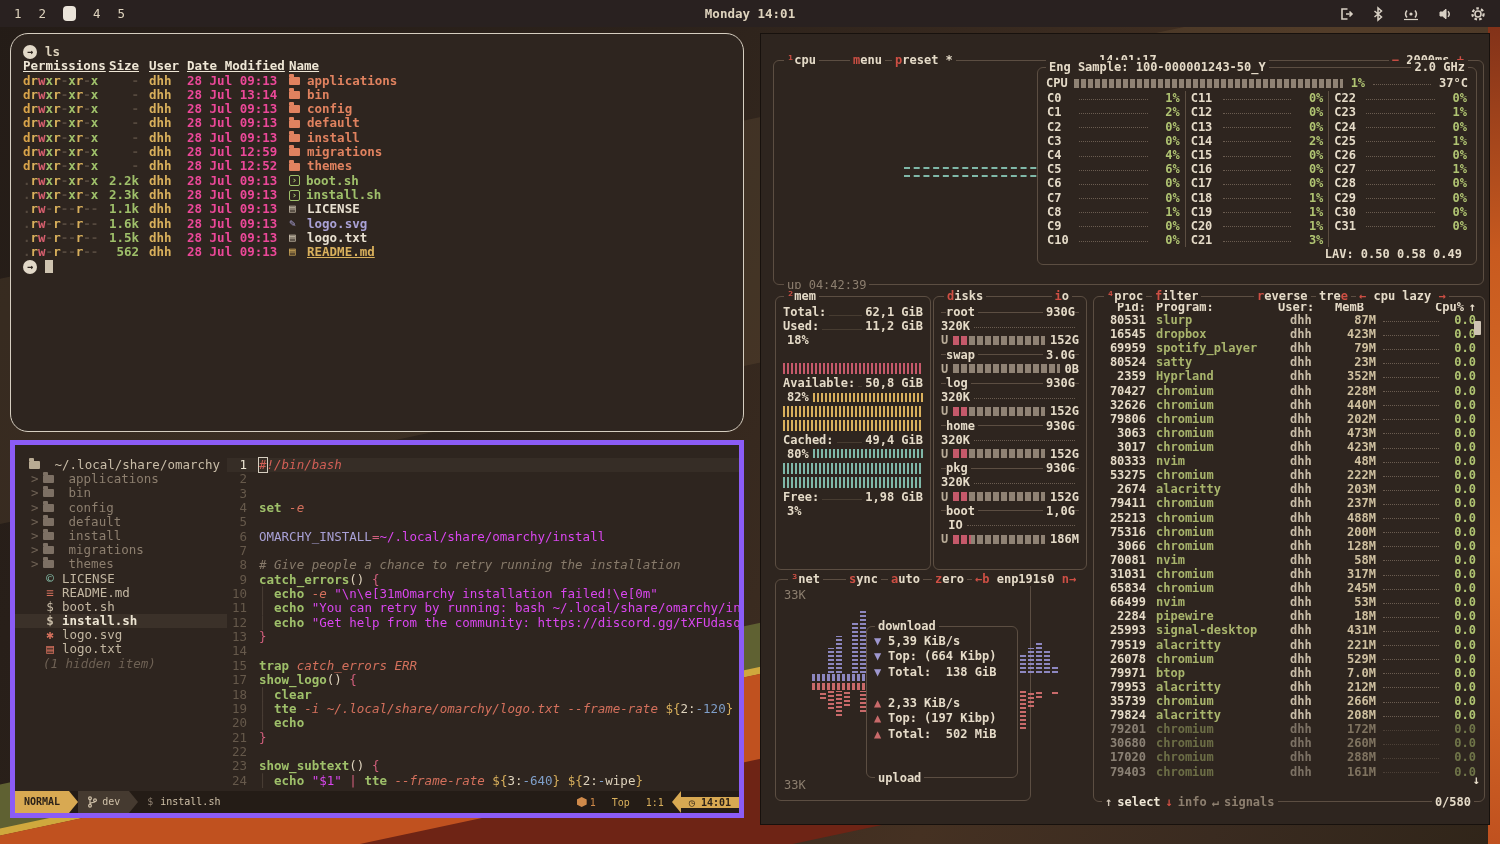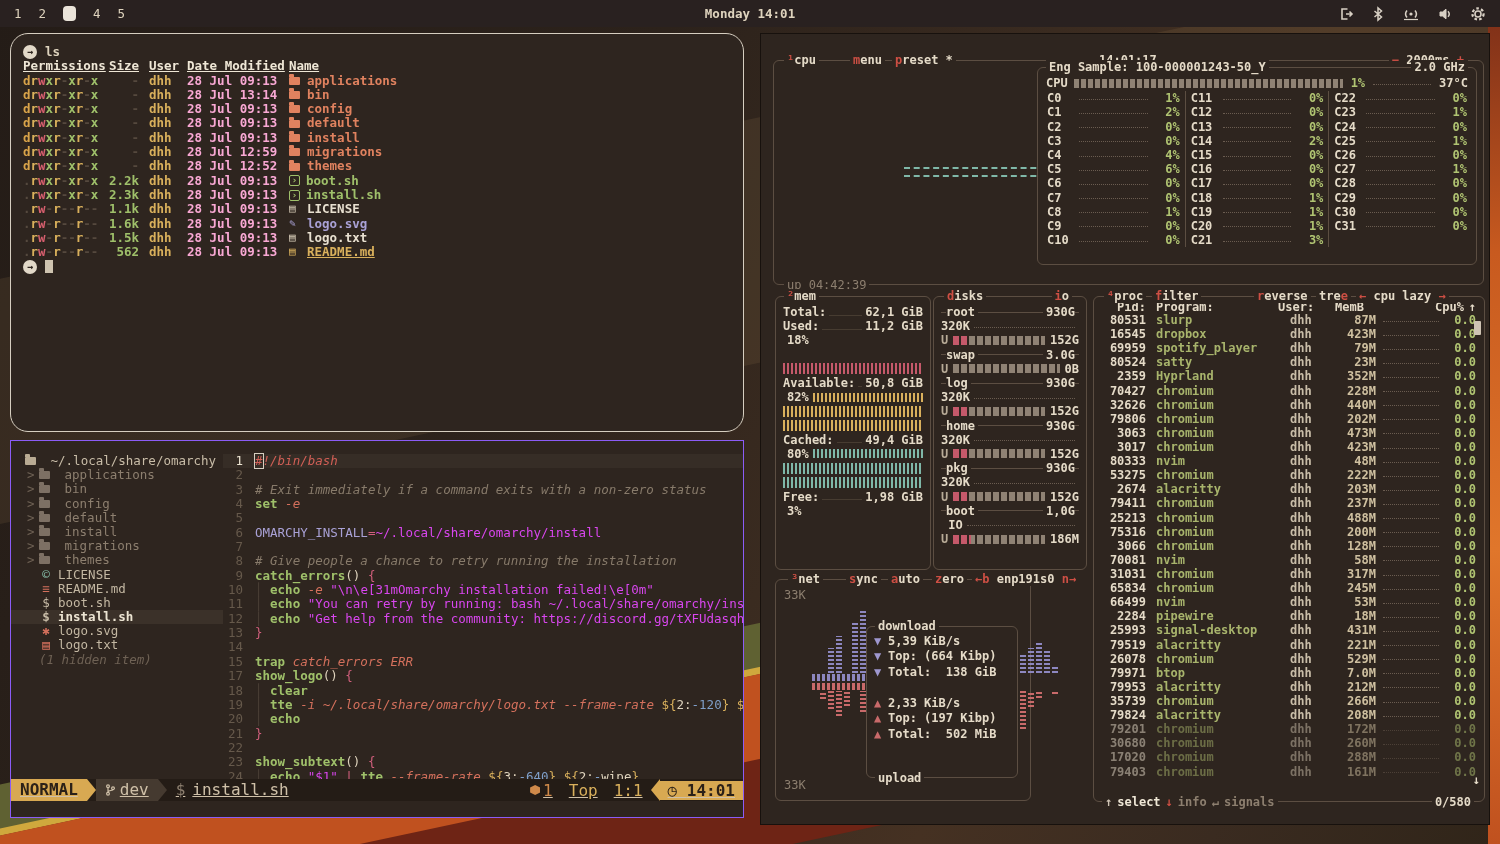--- a/index.html
+++ b/index.html
@@ -24,30 +24,30 @@
             display:flex; align-items:center; padding:0 14px; color:#ded3bd; font-size:12.5px; }
   .ws { display:flex; align-items:center; gap:17px; }
   .ws span { cursor:default; }
   .ws .wsa { width:13px; height:15px; background:#eae4da; border-radius:4px; }
   .clock { position:absolute; left:50%; transform:translateX(-50%); font-weight:bold; }
   .tray { margin-left:auto; display:flex; gap:17px; align-items:center; }
   .tray svg { display:block; }
   
   .win { position:absolute; background:#2e251f; z-index:2; }
   .term  { left:10px; top:33px;  width:734px; height:399px; border:1px solid #d6cec0; padding:11px 12px; }
-  .editor{ left:10px; top:440px; width:734px; height:378px; border:1px solid #8b5cf6; }
+  .editor{ left:10px; top:440px; width:734px; height:378px; border:5px solid #8b5cf6; }
   .btopw { left:760px; top:33px; width:730px; height:792px; border:1px solid #17110d; }
   
   .term { font-size:12.5px; font-weight:bold; color:#ded3bd;border-radius:18px; }
   .trow { display:flex; height:14.3px; line-height:14.3px; white-space:pre; align-items:center; }
   .c-perm{ width:80px; } .c-size{ width:36px; text-align:right; margin-right:10px; }
   .c-user{ width:30px; margin-right:8px; } .c-date{ width:94px; margin-right:8px; } .c-name{ flex:1; display:flex; align-items:center; }
   .thead span { color:#efe7d6; text-decoration:underline; }
   .pd{color:#d9a44a} .pr{color:#d9b05c} .pw{color:#d65f6e} .px{color:#9fc06a} .pp{color:#55493e}
-  .sz{color:#9fc06a} .szd{color:#55493e} .us{color:#d9b05c} .dt{color:#f9a8d4}
+  .sz{color:#9fc06a} .szd{color:#55493e} .us{color:#d9b05c} .dt{color:#ec4899}
   .nm-dir{color:#e0825f} .nm-script{color:#9fc06a} .nm-doc{color:#e8e0d0}
   .nm-svg{color:#a9a1d6} .nm-txt{color:#e8e0d0} .nm-readme{color:#d9b05c; text-decoration:underline;}
   .fo { display:inline-block; width:11px; height:8px; background:#e0825f; border-radius:1px; position:relative; margin-right:7px; flex:none; }
   .fo::before { content:""; position:absolute; top:-3px; left:0; width:5px; height:3px; background:inherit; border-radius:1px 1px 0 0; }
   .shicon { display:inline-block; width:11px; height:11px; border:1px solid #9fc06a; border-radius:2px; color:#9fc06a;
             font-size:9px; line-height:9px; text-align:center; margin-right:6px; flex:none; }
   .fico { display:inline-block; width:12px; margin-right:6px; font-size:11px; flex:none; }
   .picon { display:inline-block; width:14px; height:14px; border-radius:50%; background:#e2d9c8; color:#2e251f;
            font-size:10px; line-height:14px; text-align:center; margin-right:8px; flex:none; }
   .picon::before { content:"→"; }
@@ -68,22 +68,22 @@
   .cl.curline { background:rgba(255,250,235,0.04); }
   .ln { width:32px; text-align:right; padding-right:12px; color:#66594b; flex:none; }
   .ln.cur { color:#ece4d2; }
   .sg-cm{color:#877a6a;font-style:italic} .sg-rd{color:#d25f56;font-style:italic}
   .sg-kw{color:#9fc06a;font-weight:bold} .sg-fn{color:#9fc06a;font-weight:bold}
   .sg-fl{color:#d4705c;font-style:italic} .sg-str{color:#d946ef} .sg-var{color:#a9a1d6}
   .sg-op{color:#d25f7d} .sg-yl{color:#d9b05c} .sg-bl{color:#7f9fc9} .sg-wt{color:#ded3bd}
   .sg-gd{color:#4a3f35}
   .sg-cur{color:#d25f56; outline:1px solid #d6cec0; font-style:italic;}
   
-  .sline { position:absolute; left:0; right:0; bottom:16px; height:22px; background:#241c16; display:flex; align-items:center;
-           font-size:16px; color:#cfc0a8;text-decoration:underline; }
+  .sline { position:absolute; left:0; right:0; bottom:0; height:22px; background:#241c16; display:flex; align-items:center;
+           font-size:10px; color:#cfc0a8; }
   .seg { height:22px; line-height:22px; padding:0 9px; display:flex; align-items:center; }
   .seg-mode { background:#d8a952; color:#2b2118; font-weight:bold; }
   .tri { width:0; height:0; border-top:11px solid transparent; border-bottom:11px solid transparent; }
   .tri-mode { border-left:9px solid #d8a952; }
   .tri-git-a { border-left:9px solid #453a30; }
   .seg-git { background:#453a30;text-align:center; }
   .seg-git svg { margin-right:5px; }
   .sfile .pfx { color:#8d7f6f; margin-right:7px; }
   .sright { margin-left:auto; display:flex; align-items:center; height:22px; }
   .diag { color:#d08a4a; display:flex; align-items:center; gap:3px; padding:0 8px; }
@@ -253,21 +253,21 @@
       <div class="titem tfile"><span class="ticon" style="color: rgb(212, 112, 92);">≡</span><span>README.md</span></div>
       <div class="titem tfile"><span class="ticon" style="color: rgb(201, 189, 168);">$</span><span>boot.sh</span></div>
       <div class="titem tfile sel"><span class="ticon" style="color: rgb(201, 189, 168);">$</span><span>install.sh</span></div>
       <div class="titem tfile"><span class="ticon" style="color: rgb(212, 112, 92);">✱</span><span>logo.svg</span></div>
       <div class="titem tfile"><span class="ticon" style="color: rgb(212, 112, 92);">▤</span><span>logo.txt</span></div>
       <div class="titem hint">(1 hidden item)</div>
     </div>
   <div class="code" id="codeArea">
       <div class="cl curline"><span class="ln cur">1</span><span class="sg-cur">#</span><span class="sg-rd">!/bin/bash</span></div>
       <div class="cl"><span class="ln">2</span></div>
-      <div class="cl"><span class="ln">3</span><span class="sg-cm"># Exit immediately if a command exits with a non-zero status</span></div>
+      <div class="cl"><span class="ln">3</span></div>
       <div class="cl"><span class="ln">4</span><span class="sg-kw">set</span><span class="sg-wt"> </span><span class="sg-fl">-e</span></div>
       <div class="cl"><span class="ln">5</span></div>
       <div class="cl"><span class="ln">6</span><span class="sg-var">OMARCHY_INSTALL</span><span class="sg-op">=</span><span class="sg-str">~/.local/share/omarchy/install</span></div>
       <div class="cl"><span class="ln">7</span></div>
       <div class="cl"><span class="ln">8</span><span class="sg-cm"># Give people a chance to retry running the installation</span></div>
       <div class="cl"><span class="ln">9</span><span class="sg-fn">catch_errors</span><span class="sg-wt">() </span><span class="sg-op">{</span></div>
       <div class="cl"><span class="ln">10</span><span class="sg-gd">│</span><span class="sg-wt"> </span><span class="sg-kw">echo</span><span class="sg-wt"> </span><span class="sg-fl">-e</span><span class="sg-wt"> </span><span class="sg-str">"\n\e[31mOmarchy installation failed!\e[0m"</span></div>
       <div class="cl"><span class="ln">11</span><span class="sg-gd">│</span><span class="sg-wt"> </span><span class="sg-kw">echo</span><span class="sg-wt"> </span><span class="sg-str">"You can retry by running: bash ~/.local/share/omarchy/inst</span></div>
       <div class="cl"><span class="ln">12</span><span class="sg-gd">│</span><span class="sg-wt"> </span><span class="sg-kw">echo</span><span class="sg-wt"> </span><span class="sg-str">"Get help from the community: https://discord.gg/tXFUdasqhY</span></div>
       <div class="cl"><span class="ln">13</span><span class="sg-op">}</span></div>
@@ -496,20 +496,21 @@
               <span class="cg"></span>
               <span class="cp pct">0%</span>
             </div>
             <div class="crow">
               <span class="cn">C31</span>
               <span class="cg"></span>
               <span class="cp pct">0%</span>
             </div>
           </div>
         </div>
+      <div class="lavrow">LAV: 0.50 0.58 0.49</div>
     </div>
   </div>
 
   <div class="bbox box-mem">
     <span class="blab" style="left:8px" id="memTitle"><span class="sg-h">²</span><span class="sg-w">mem</span></span>
     <div class="mrow"><span>Total:</span><span class="fill"></span><span>62,1 GiB</span></div>
     <div class="mrow"><span>Used:</span><span class="fill"></span><span>11,2 GiB</span></div>
     <div class="mrow"><span style="padding-left:4px">18%</span></div>
     <div class="mrow"></div>
       <div class="mrow" style="align-items:flex-end"><div class="meter mfull" style="--c:#c5596a;width:100%"></div></div>

